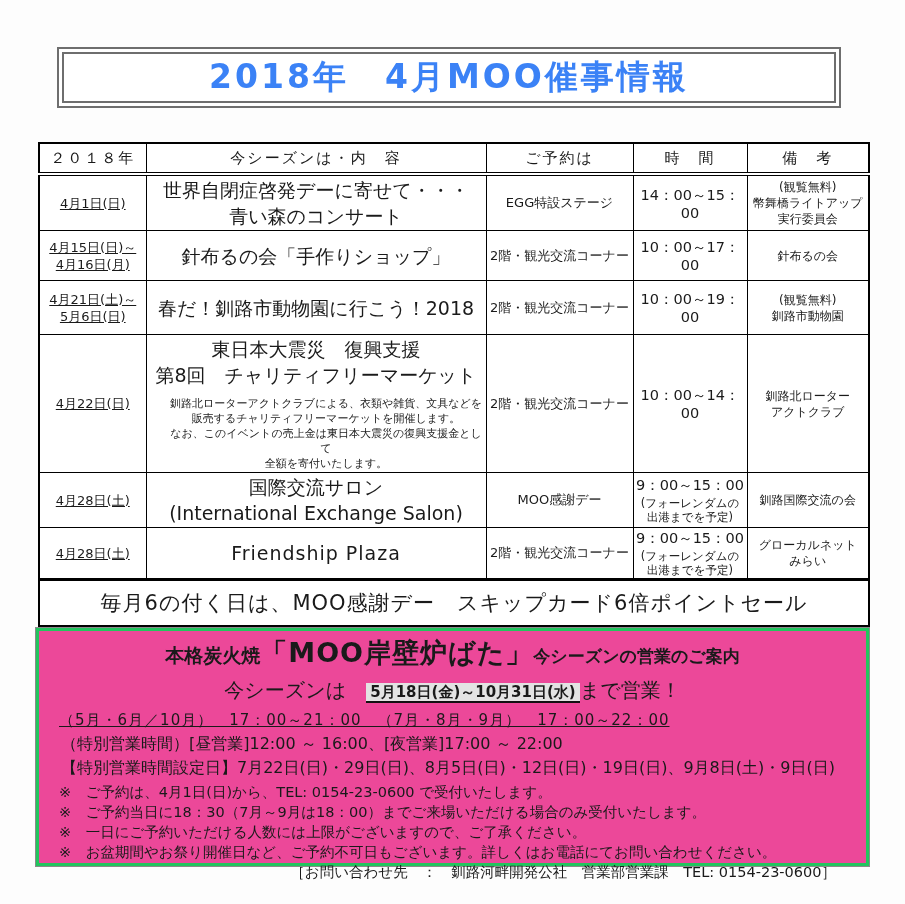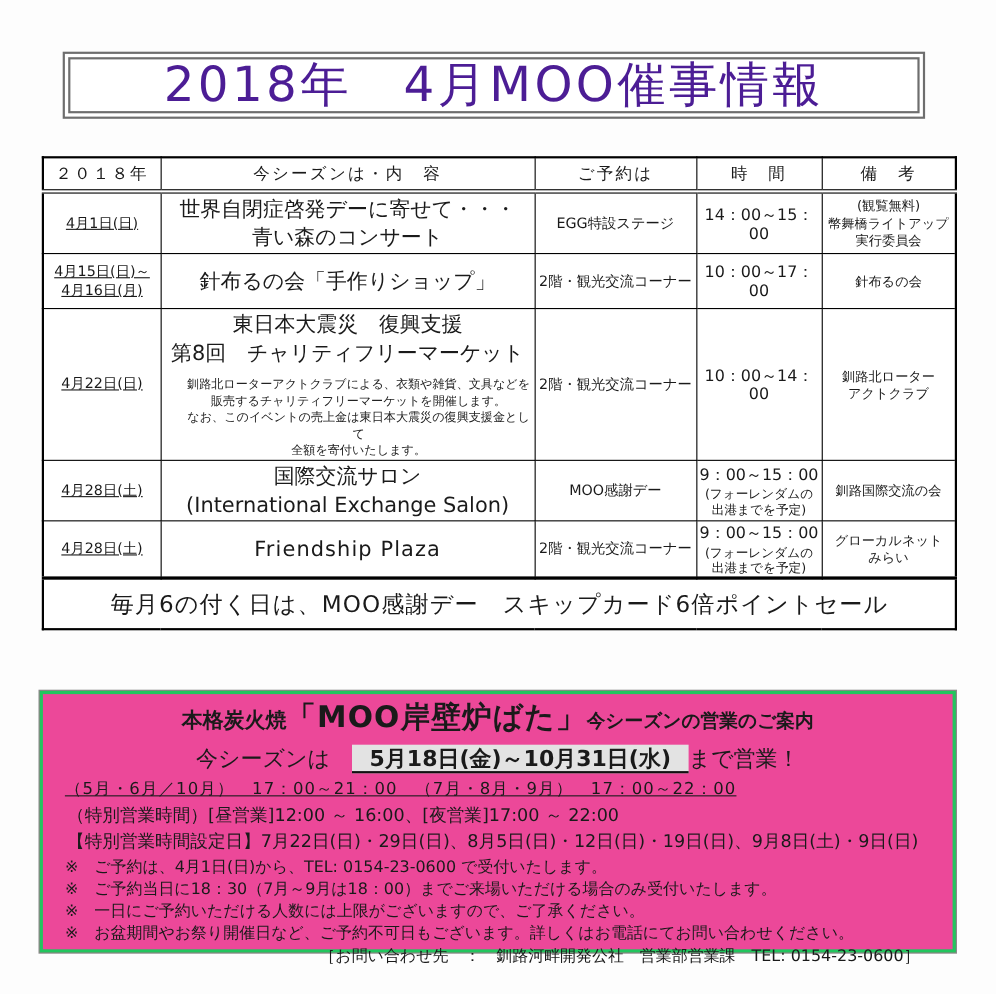--- a/index.html
+++ b/index.html
@@ -11,21 +11,21 @@
   .pre{white-space:pre-line;}
 
   
   .title-box{
     position:absolute;left:57px;top:47px;width:784px;height:61px;
     border:2px solid #6e6e6e;padding:3px;box-sizing:border-box;background:#fff;
   }
   .title-inner{
     width:100%;height:100%;box-sizing:border-box;border:2px solid #6e6e6e;
     display:flex;align-items:center;justify-content:center;
-    font-size:44px;font-weight:normal;letter-spacing:3px;color:#4c1d95;
+    font-size:33px;font-weight:bold;letter-spacing:3px;color:#3b82f6;
   }
 
   
   table.events{
     position:absolute;left:38px;top:142px;width:830px;
     border-collapse:collapse;table-layout:fixed;background:#fff;
     border:2px solid #000;
   }
   table.events th,table.events td{
     border:1.5px solid #000;text-align:center;vertical-align:middle;
@@ -52,22 +52,22 @@
     position:absolute;left:36px;top:628px;width:833px;height:238px;
     box-sizing:border-box;border:3px solid #22c55e;box-shadow:0 0 0 1px #8a8a8a;
     background:#ec4899;padding:6px 14px 4px 14px;
   }
   .n-head{text-align:center;font-weight:bold;line-height:32px;}
   .n-head .h-pre{font-size:19px;}
   .n-head .h-main{font-size:27px;letter-spacing:1px;}
   .n-head .h-suf{font-size:17px;}
   .n-season{text-align:center;font-size:20px;line-height:32px;margin-top:1px;}
   .n-season .s-dates{
-    font-size:20px;font-weight:bold;background:#e3e3e3;
-    border-bottom:2px solid #111;padding:0 16px;
+    font-size:15px;font-weight:bold;background:#e3e3e3;
+    border-bottom:2px solid #111;padding:0 4px;
   }
   .n-hours{font-size:15px;letter-spacing:1px;margin-top:3px;padding-left:6px;text-decoration:underline;}
   .n-sp-hours{font-size:16px;margin-top:4px;padding-left:8px;}
   .n-sp-days{font-size:16px;margin-top:3px;padding-left:8px;}
   .n-note{font-size:14.5px;line-height:20px;padding-left:6px;}
   .n-notes{margin-top:3px;}
   .n-contact{font-size:14.5px;text-align:right;padding-right:16px;margin-top:1px;}
 </style>
 </head>
 <body>
@@ -104,20 +104,29 @@
 幣舞橋ライトアップ
 実行委員会</td>
     </tr>
     <tr style="height:50px">
       <td class="date pre">4月15日(日)～
 4月16日(月)</td>
       <td class="event pre">針布るの会「手作りショップ」</td>
       <td class="place">2階・観光交流コーナー</td>
       <td class="time">10：00～17：00</td>
       <td class="note pre">針布るの会</td>
+    </tr>
+    <tr style="height:54px">
+      <td class="date pre">4月21日(土)～
+5月6日(日)</td>
+      <td class="event pre">春だ！釧路市動物園に行こう！2018</td>
+      <td class="place">2階・観光交流コーナー</td>
+      <td class="time">10：00～19：00</td>
+      <td class="note pre">(観覧無料)
+釧路市動物園</td>
     </tr>
     <tr style="height:136px">
       <td class="date pre">4月22日(日)</td>
       <td class="event">
         <div class="pre">東日本大震災　復興支援
 第8回　チャリティフリーマーケット</div>
         <div class="ev-detail pre">釧路北ローターアクトクラブによる、衣類や雑貨、文具などを
 販売するチャリティフリーマーケットを開催します。
 なお、このイベントの売上金は東日本大震災の復興支援金として
 全額を寄付いたします。</div>

